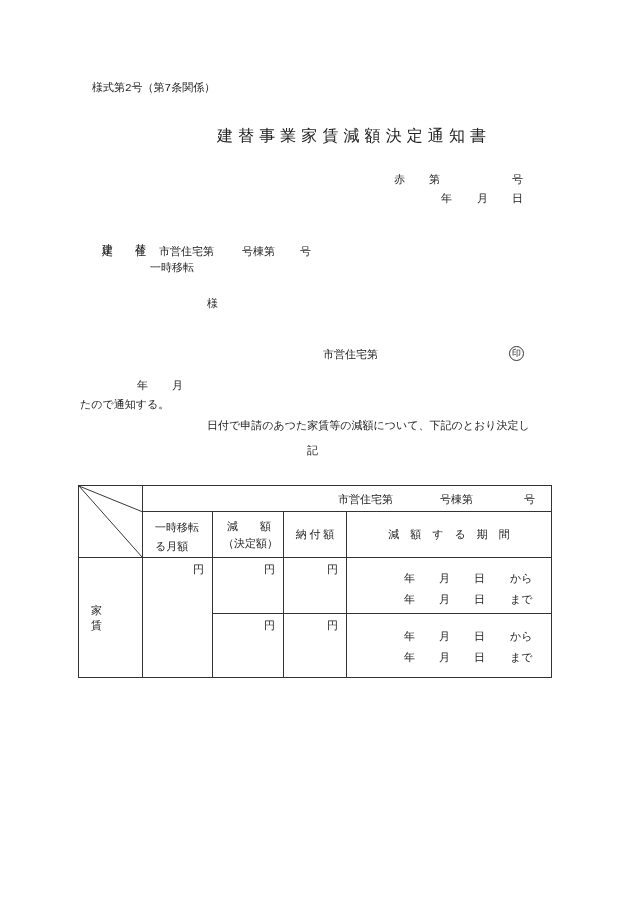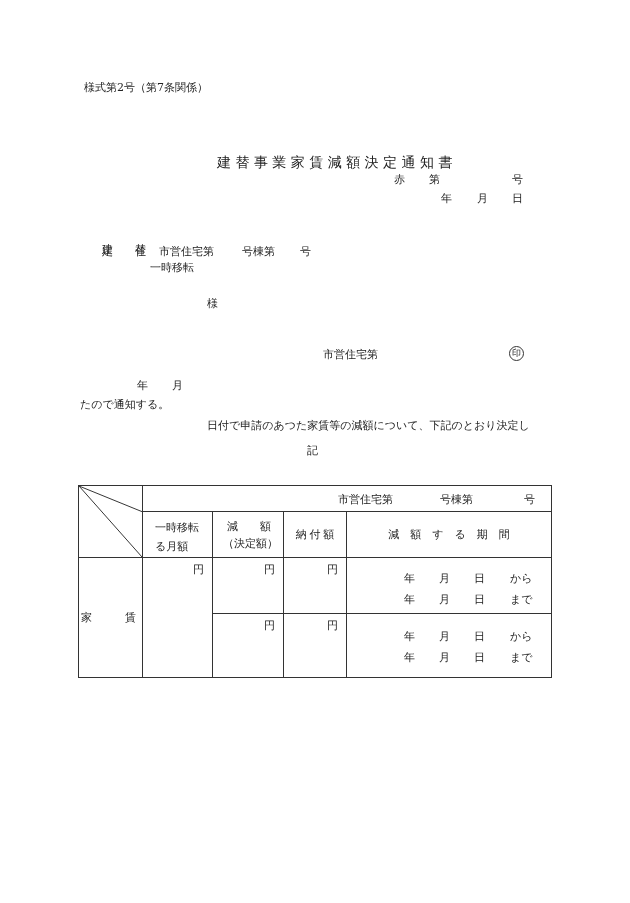--- a/index.html
+++ b/index.html
@@ -9,23 +9,23 @@
   table.grid{position:absolute;left:78px;top:485px;width:473px;border-collapse:collapse;table-layout:fixed;}
   table.grid td{border:1px solid #333;padding:0;vertical-align:top;font-size:11px;position:relative;}
   .diag{position:absolute;left:0;top:0;width:100%;height:100%;}
   .yen{position:absolute;right:8px;top:4px;}
   .seal{display:inline-block;width:13px;height:13px;border:1px solid #333;border-radius:50%;
         font-size:9px;line-height:13px;text-align:center;}
 </style>
 </head>
 <body>
 
-<div class="abs" style="left:84px;top:80px;">様式第2号（第7条関係）</div>
+<div class="abs" style="left:92px;top:80px;font-family:Liberation Mono, monospace;">様式第2号（第7条関係）</div>
 
-<div class="abs" style="left:217px;top:126px;font-size:14px;margin-top:28px;">建 替 事 業 家 賃 減 額 決 定 通 知 書</div>
+<div class="abs" style="left:217px;top:126px;font-size:16px;">建 替 事 業 家 賃 減 額 決 定 通 知 書</div>
 
 <div class="abs" style="left:394px;top:172px;">赤</div>
 <div class="abs" style="left:429px;top:172px;">第</div>
 <div class="abs" style="left:512px;top:172px;">号</div>
 
 <div class="abs" style="left:441px;top:191px;">年</div>
 <div class="abs" style="left:477px;top:191px;">月</div>
 <div class="abs" style="left:512px;top:191px;">日</div>
 
 <div class="abs" style="left:102px;top:242px;">建　　替</div>
@@ -78,21 +78,21 @@
       <div>（決定額）</div>
     </td>
     <td style="vertical-align:middle;text-align:center;font-family:Liberation Serif, serif;">
       <span>納 付 額</span>
     </td>
     <td style="vertical-align:middle;text-align:center;margin-left:41px;">
       <span>減　額　す　る　期　間</span>
     </td>
   </tr>
   <tr style="height:56px">
-    <td rowspan="2" style="vertical-align:middle;padding-left:2px;font-family:Liberation Serif, serif;">
+    <td rowspan="2" style="vertical-align:middle;padding-left:12px;font-family:Liberation Serif, serif;">
       <span>家　　　賃</span>
     </td>
     <td rowspan="2">
       <span class="yen">円</span>
     </td>
     <td>
           <span class="yen">円</span>
         </td>
     <td>
           <span class="yen">円</span>

